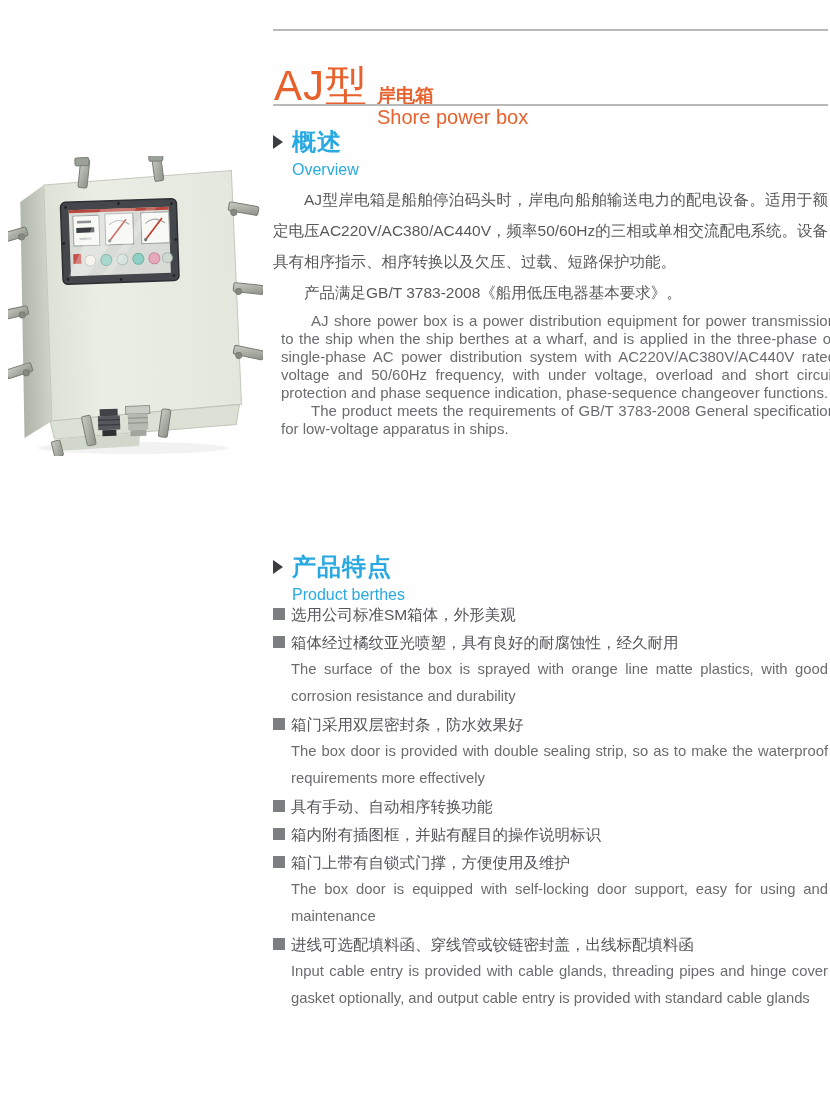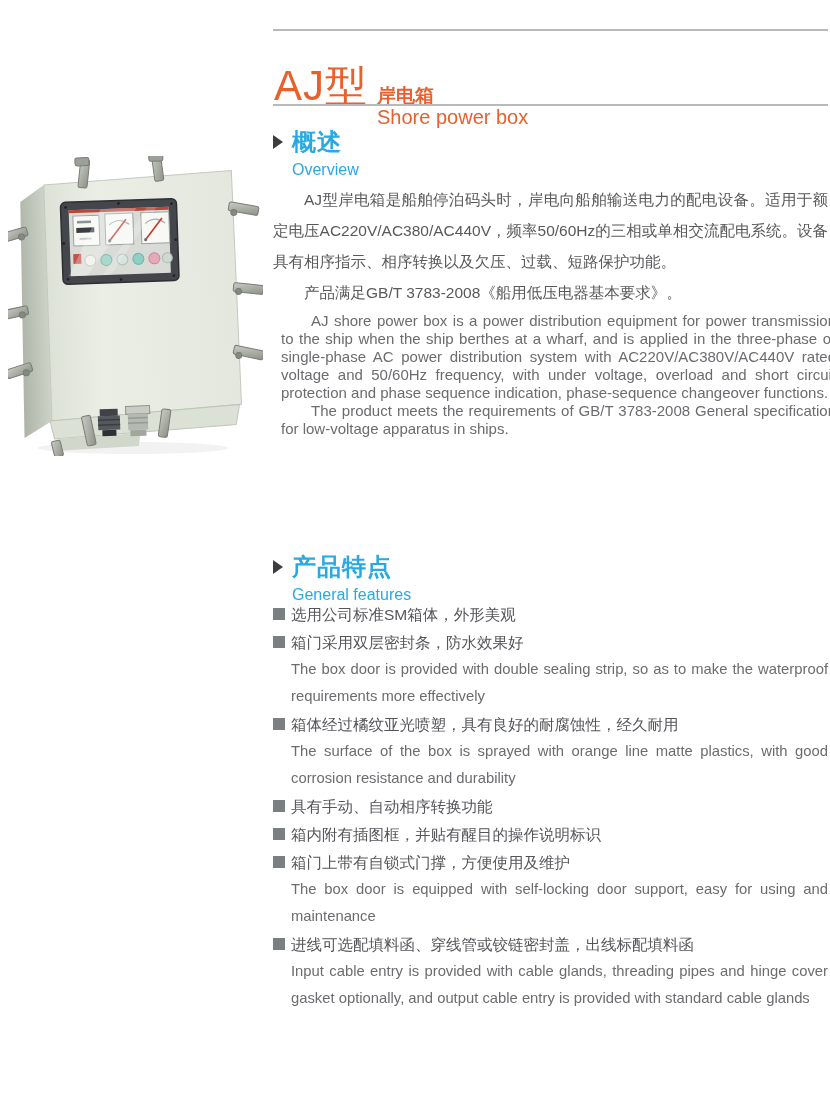--- a/index.html
+++ b/index.html
@@ -216,47 +216,47 @@
   </div>
 
   <div id="overview-en" class="para-block">
     <p>AJ shore power box is a power distribution equipment for power transmission to the ship when the ship berthes at a wharf, and is applied in the three-phase or single-phase AC power distribution system with AC220V/AC380V/AC440V rated voltage and 50/60Hz frequency, with under voltage, overload and short circuit protection and phase sequence indication, phase-sequence changeover functions.</p>
     <p>The product meets the requirements of GB/T 3783-2008 General specification for low-voltage apparatus in ships.</p>
   </div>
 
   <div id="features-heading" class="section-heading">
     <span class="sec-marker"></span>
     <div class="sec-cn">产品特点</div>
-    <div class="sec-en">General features</div>
+    <div class="sec-en">Product berthes</div>
   </div>
 
   <ul class="features-list">
     <li>
       <div class="feat-cn">
           <span class="feat-bullet"></span>
           <span>选用公司标准SM箱体，外形美观</span>
         </div>
     </li>
     <li>
       <div class="feat-cn">
           <span class="feat-bullet"></span>
+          <span>箱体经过橘纹亚光喷塑，具有良好的耐腐蚀性，经久耐用</span>
+        </div>
+      <div class="feat-en">The surface of the box is sprayed with orange line matte plastics, with good corrosion resistance and durability</div>
+    </li>
+    <li>
+      <div class="feat-cn">
+          <span class="feat-bullet"></span>
           <span>箱门采用双层密封条，防水效果好</span>
         </div>
       <div class="feat-en">The box door is provided with double sealing strip, so as to make the waterproof requirements more effectively</div>
     </li>
     <li>
       <div class="feat-cn">
           <span class="feat-bullet"></span>
-          <span>箱体经过橘纹亚光喷塑，具有良好的耐腐蚀性，经久耐用</span>
-        </div>
-      <div class="feat-en">The surface of the box is sprayed with orange line matte plastics, with good corrosion resistance and durability</div>
-    </li>
-    <li>
-      <div class="feat-cn">
-          <span class="feat-bullet"></span>
           <span>具有手动、自动相序转换功能</span>
         </div>
     </li>
     <li>
       <div class="feat-cn">
           <span class="feat-bullet"></span>
           <span>箱内附有插图框，并贴有醒目的操作说明标识</span>
         </div>
     </li>
     <li>

